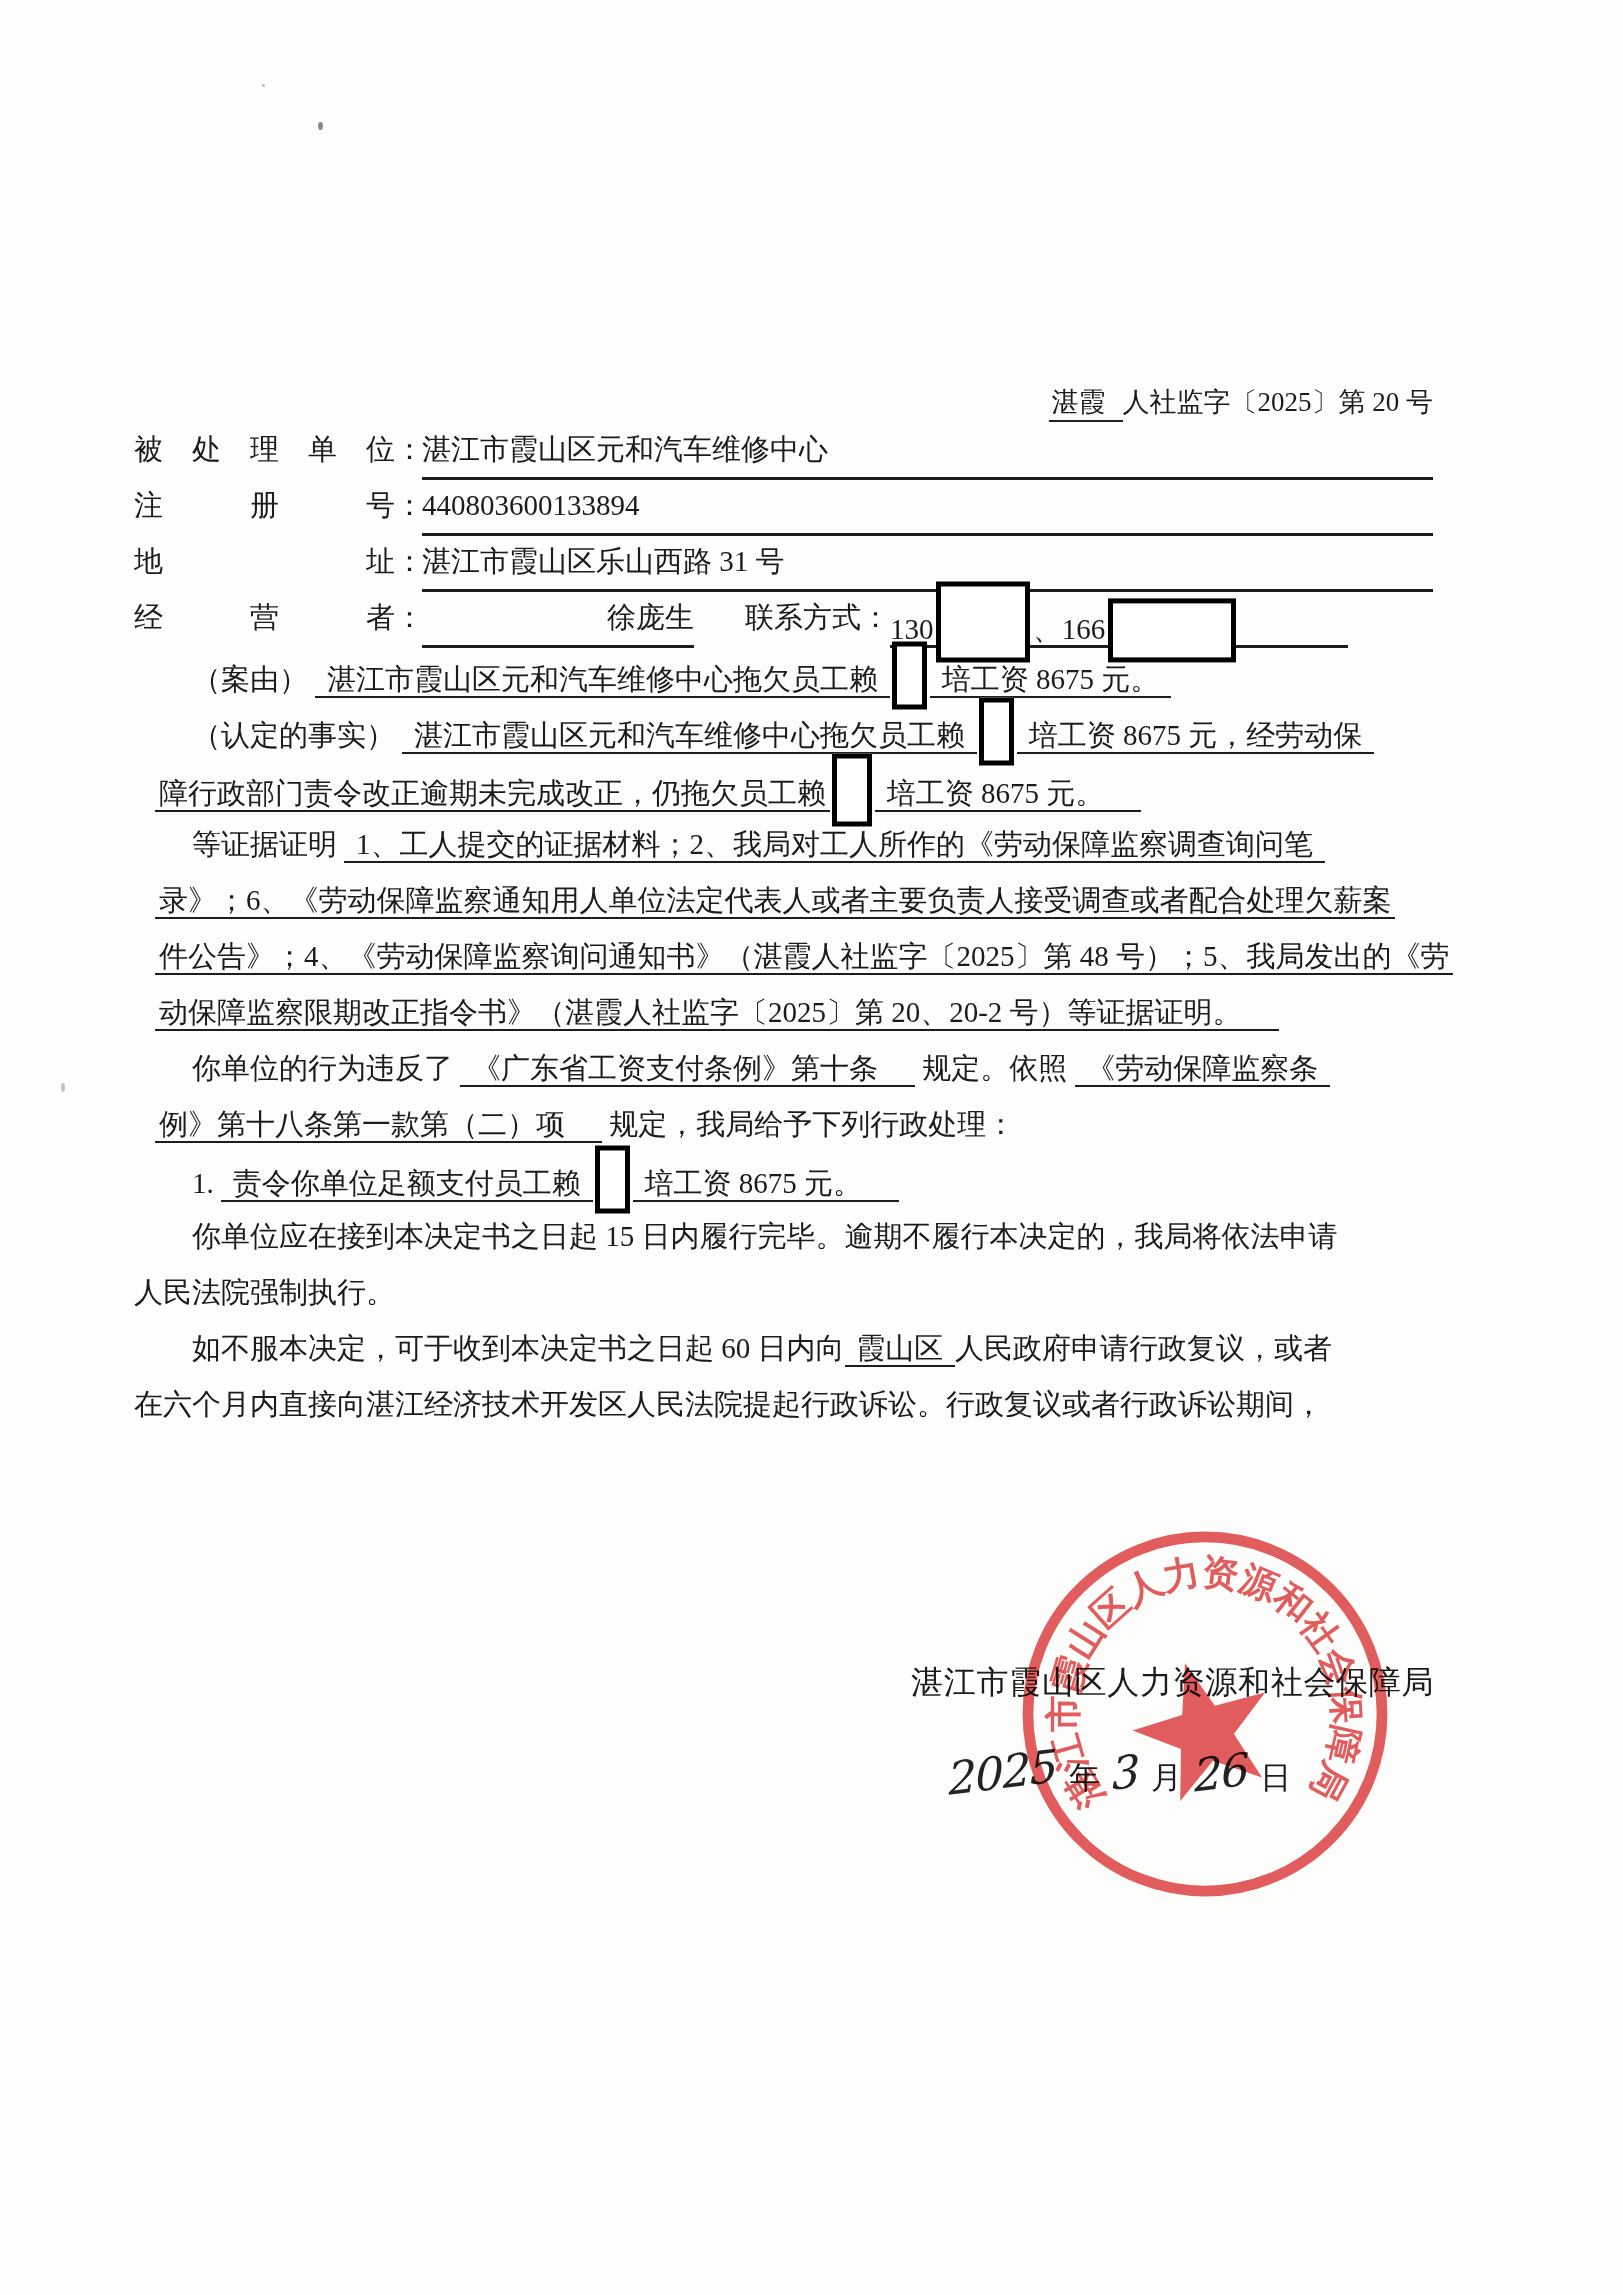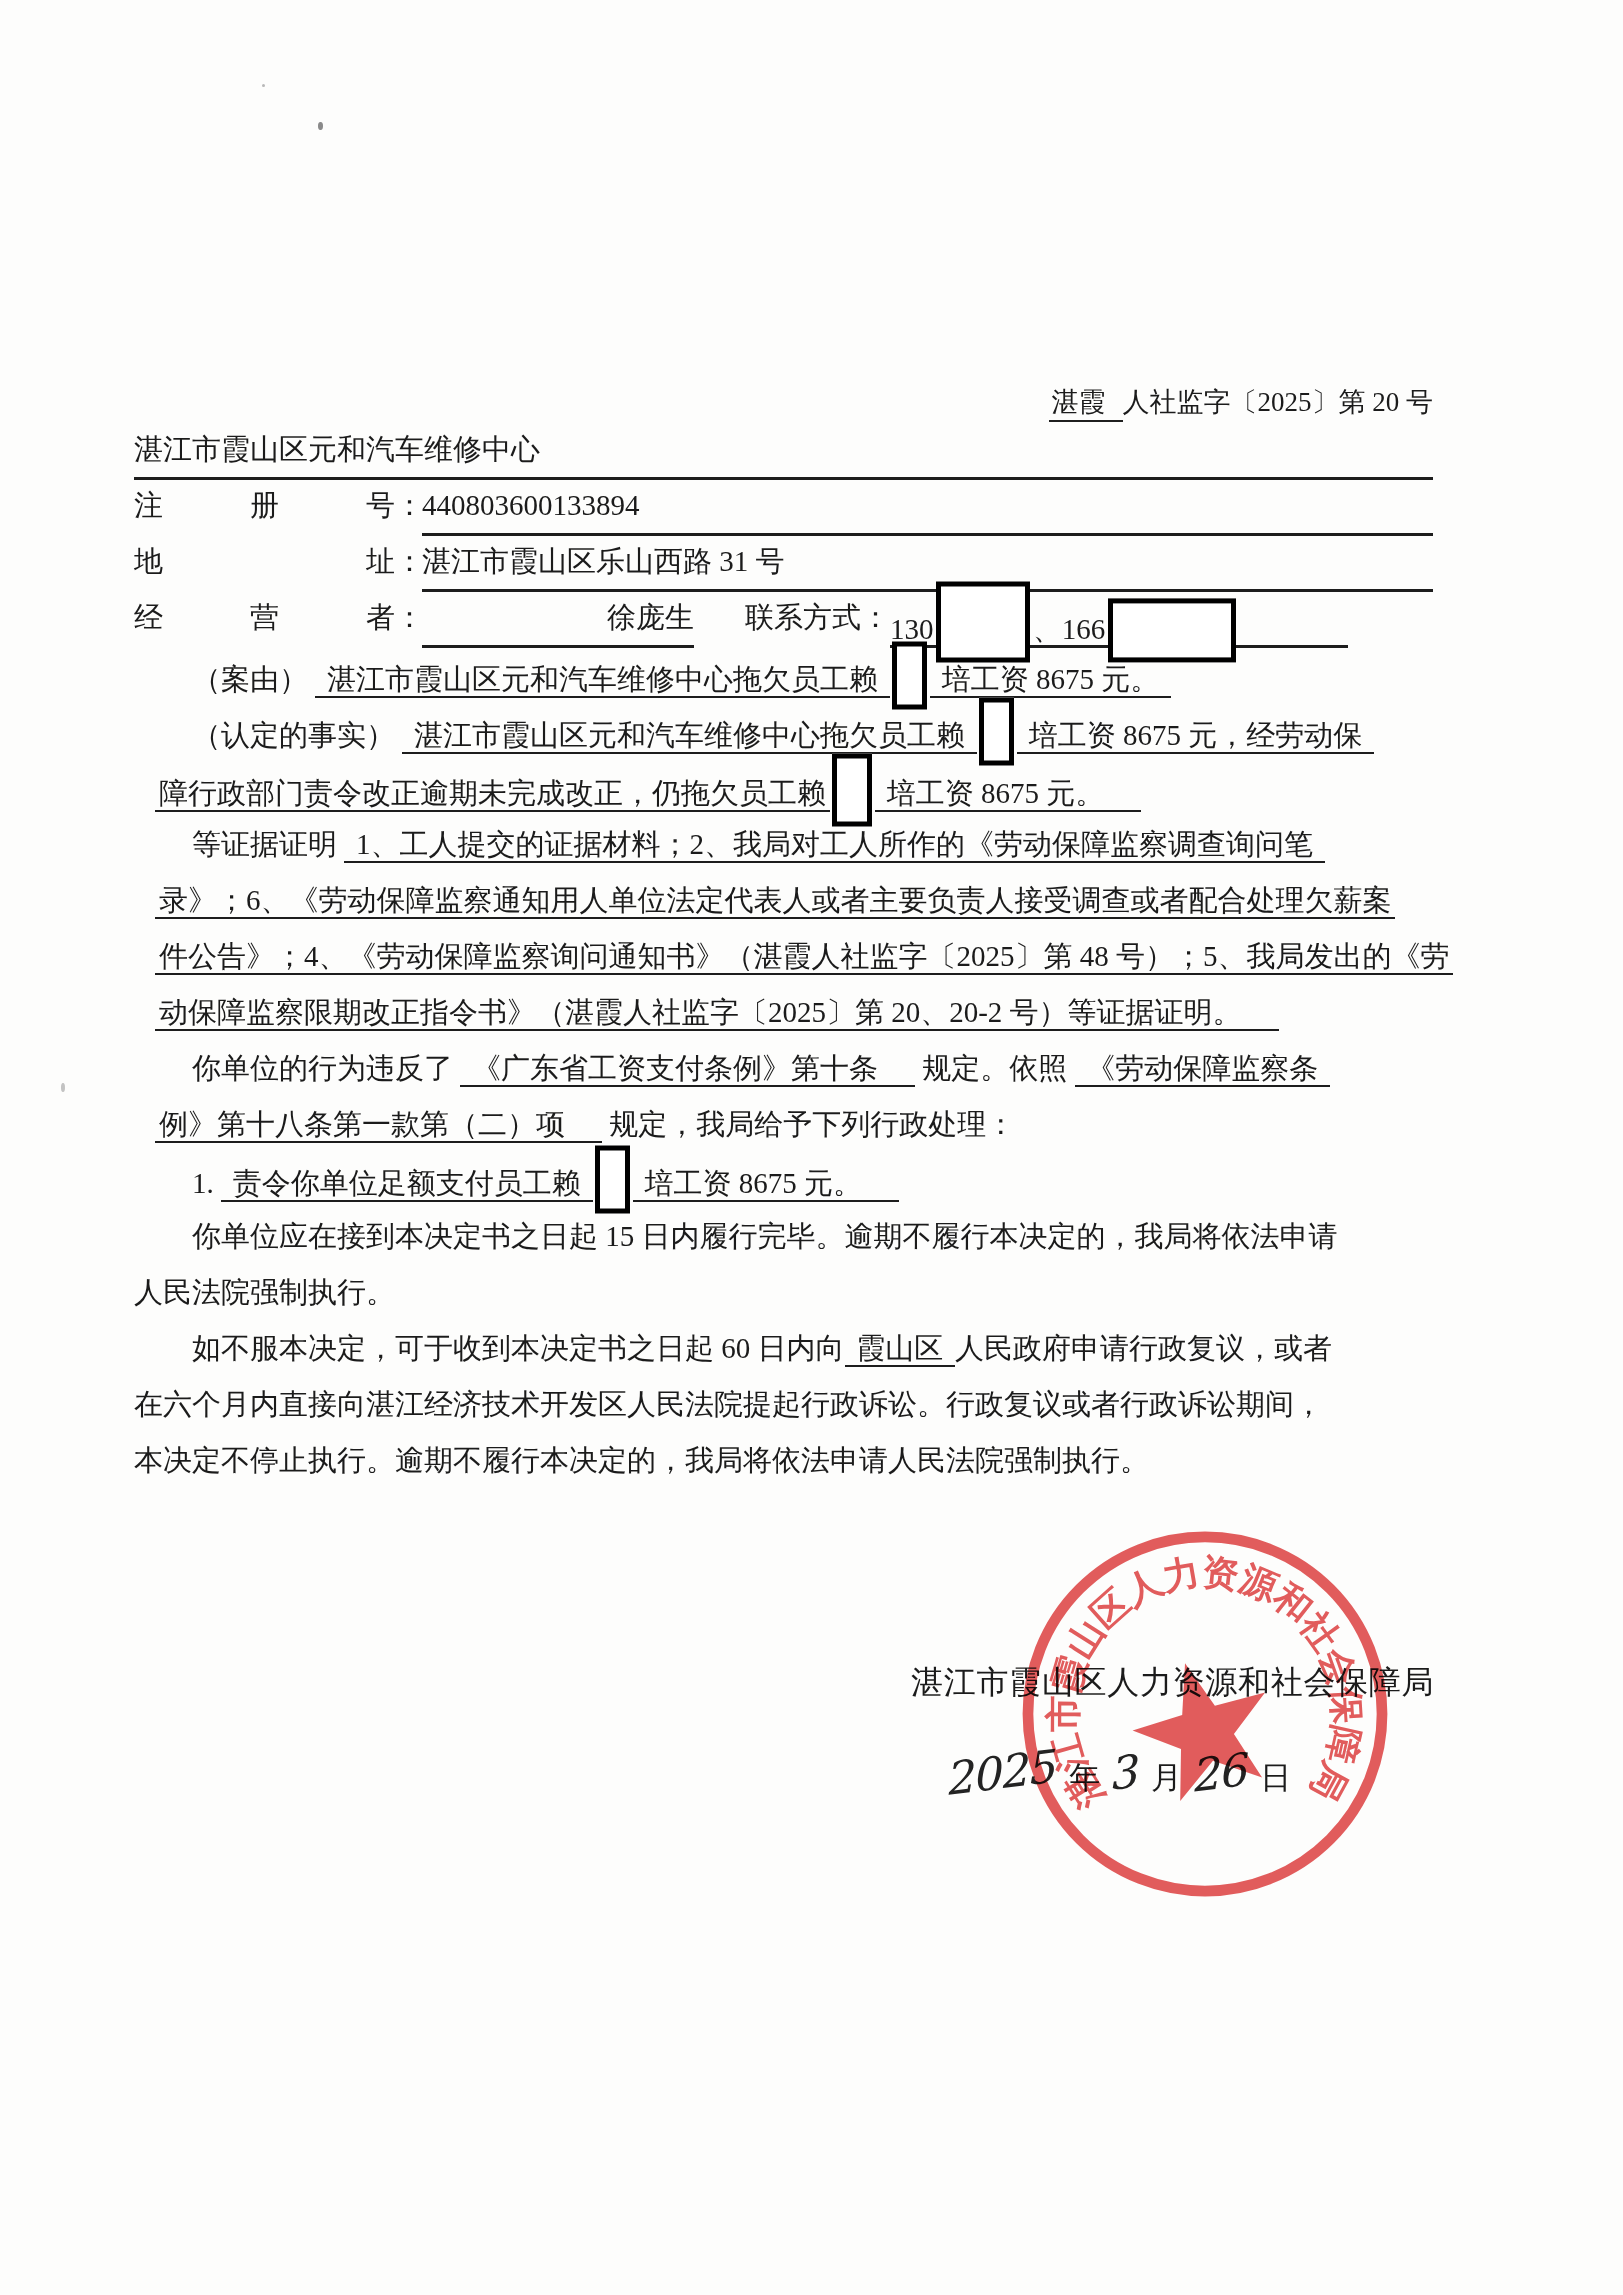--- a/index.html
+++ b/index.html
@@ -71,20 +71,21 @@
 <div class="page">
 
 
   <div class="doc-number">
     <span class="u-part">湛霞</span><span>人社监字〔2025〕第 20 号</span>
   </div>
 
   <div class="content">
 
     <div class="frow">
+      <span class="flabel">被　处　理　单　位：</span>
       <span class="fvalue">湛江市霞山区元和汽车维修中心</span>
     </div>
 
     <div class="frow">
       <span class="flabel">注　　　册　　　号：</span>
       <span class="fvalue">440803600133894</span>
     </div>
 
     <div class="frow">
       <span class="flabel">地　　　　　　　址：</span>
@@ -149,23 +150,20 @@
     <div class="line">
       <span>人民法院强制执行。</span>
     </div>
 
     <div class="line indent">
       <span>如不服本决定，可于收到本决定书之日起 60 日内向</span><span class="u">霞山区</span><span>人民政府申请行政复议，或者</span>
     </div>
     <div class="line">
       <span>在六个月内直接向湛江经济技术开发区人民法院提起行政诉讼。行政复议或者行政诉讼期间，</span>
     </div>
-    <div class="line">
-      <span>本决定不停止执行。逾期不履行本决定的，我局将依法申请人民法院强制执行。</span>
-    </div>
 
   </div>
 
   <div class="sig-org">湛江市霞山区人力资源和社会保障局</div>
 
   <div class="sig-date">
     <span class="hw">2025</span><span class="plabel">年</span><span class="hw">3</span><span class="plabel">月</span><span class="hw">26</span><span class="plabel">日</span>
   </div>
 
   <svg class="seal" viewBox="0 0 600 600" aria-hidden="true">

